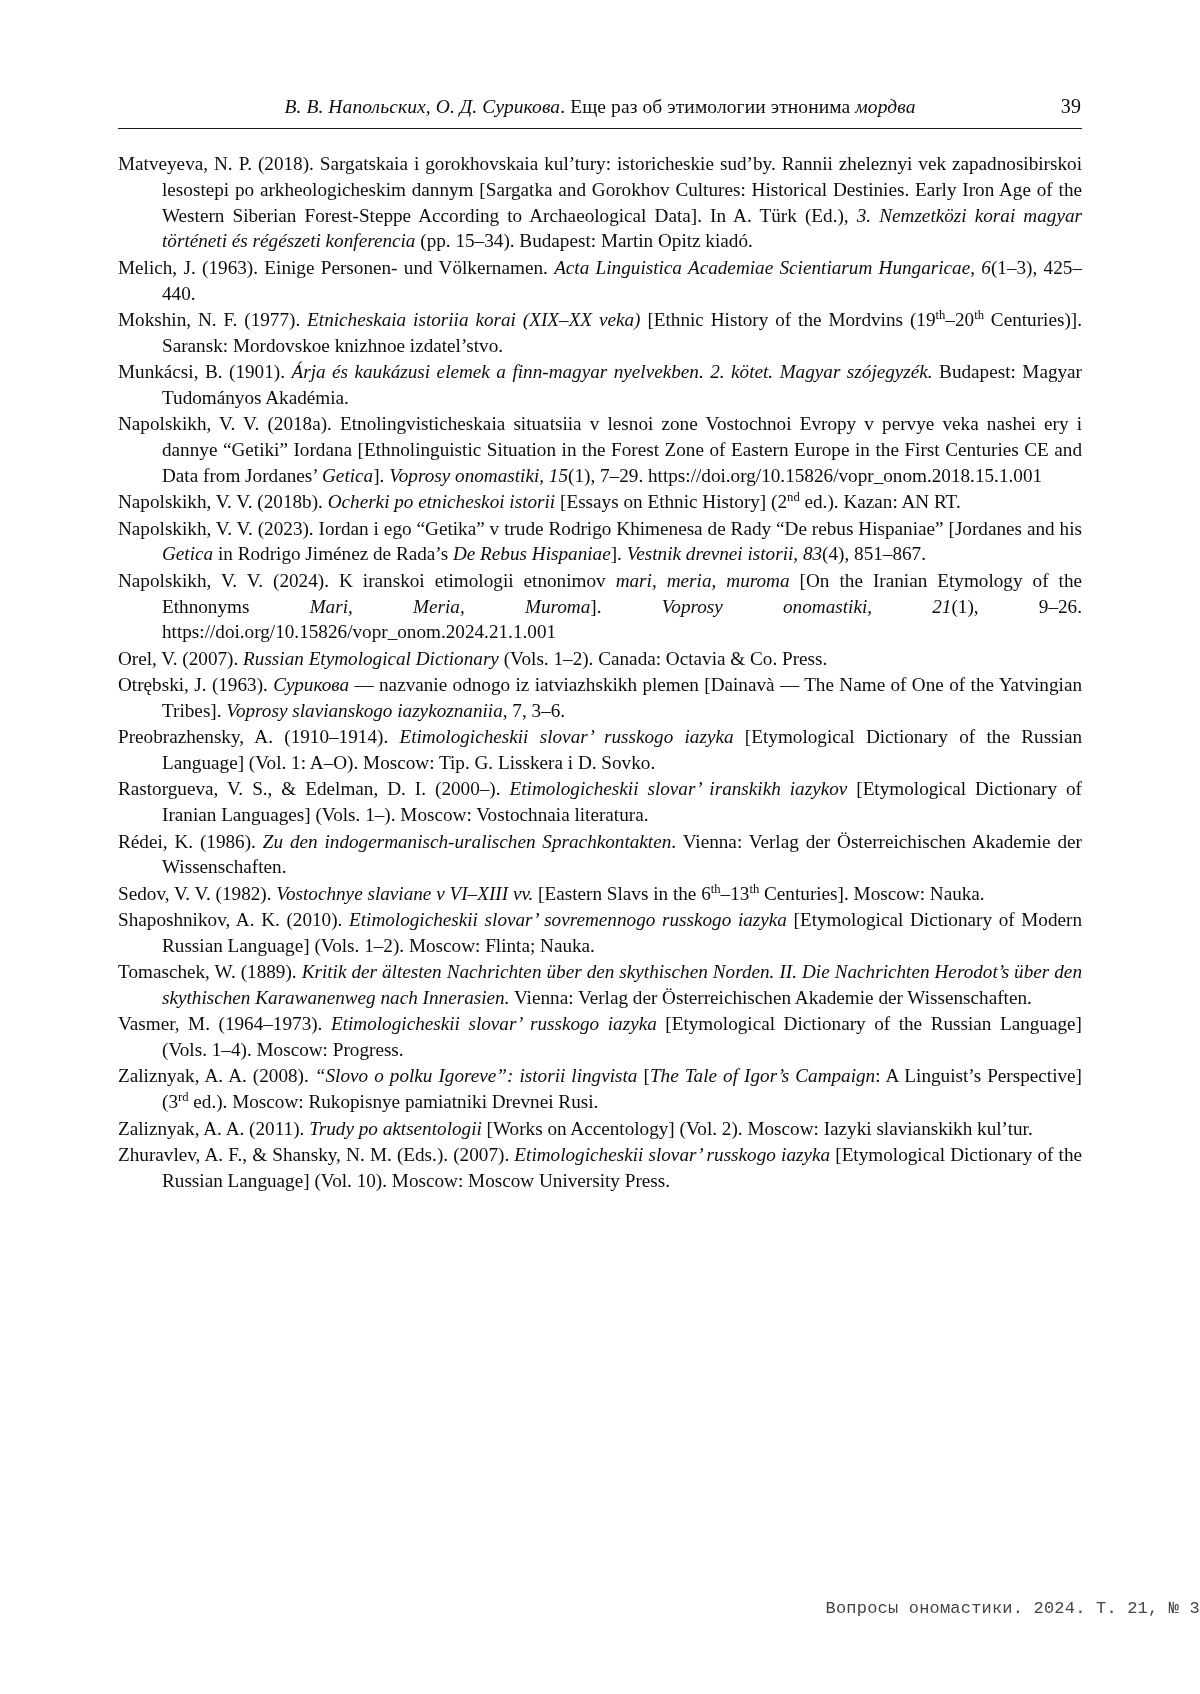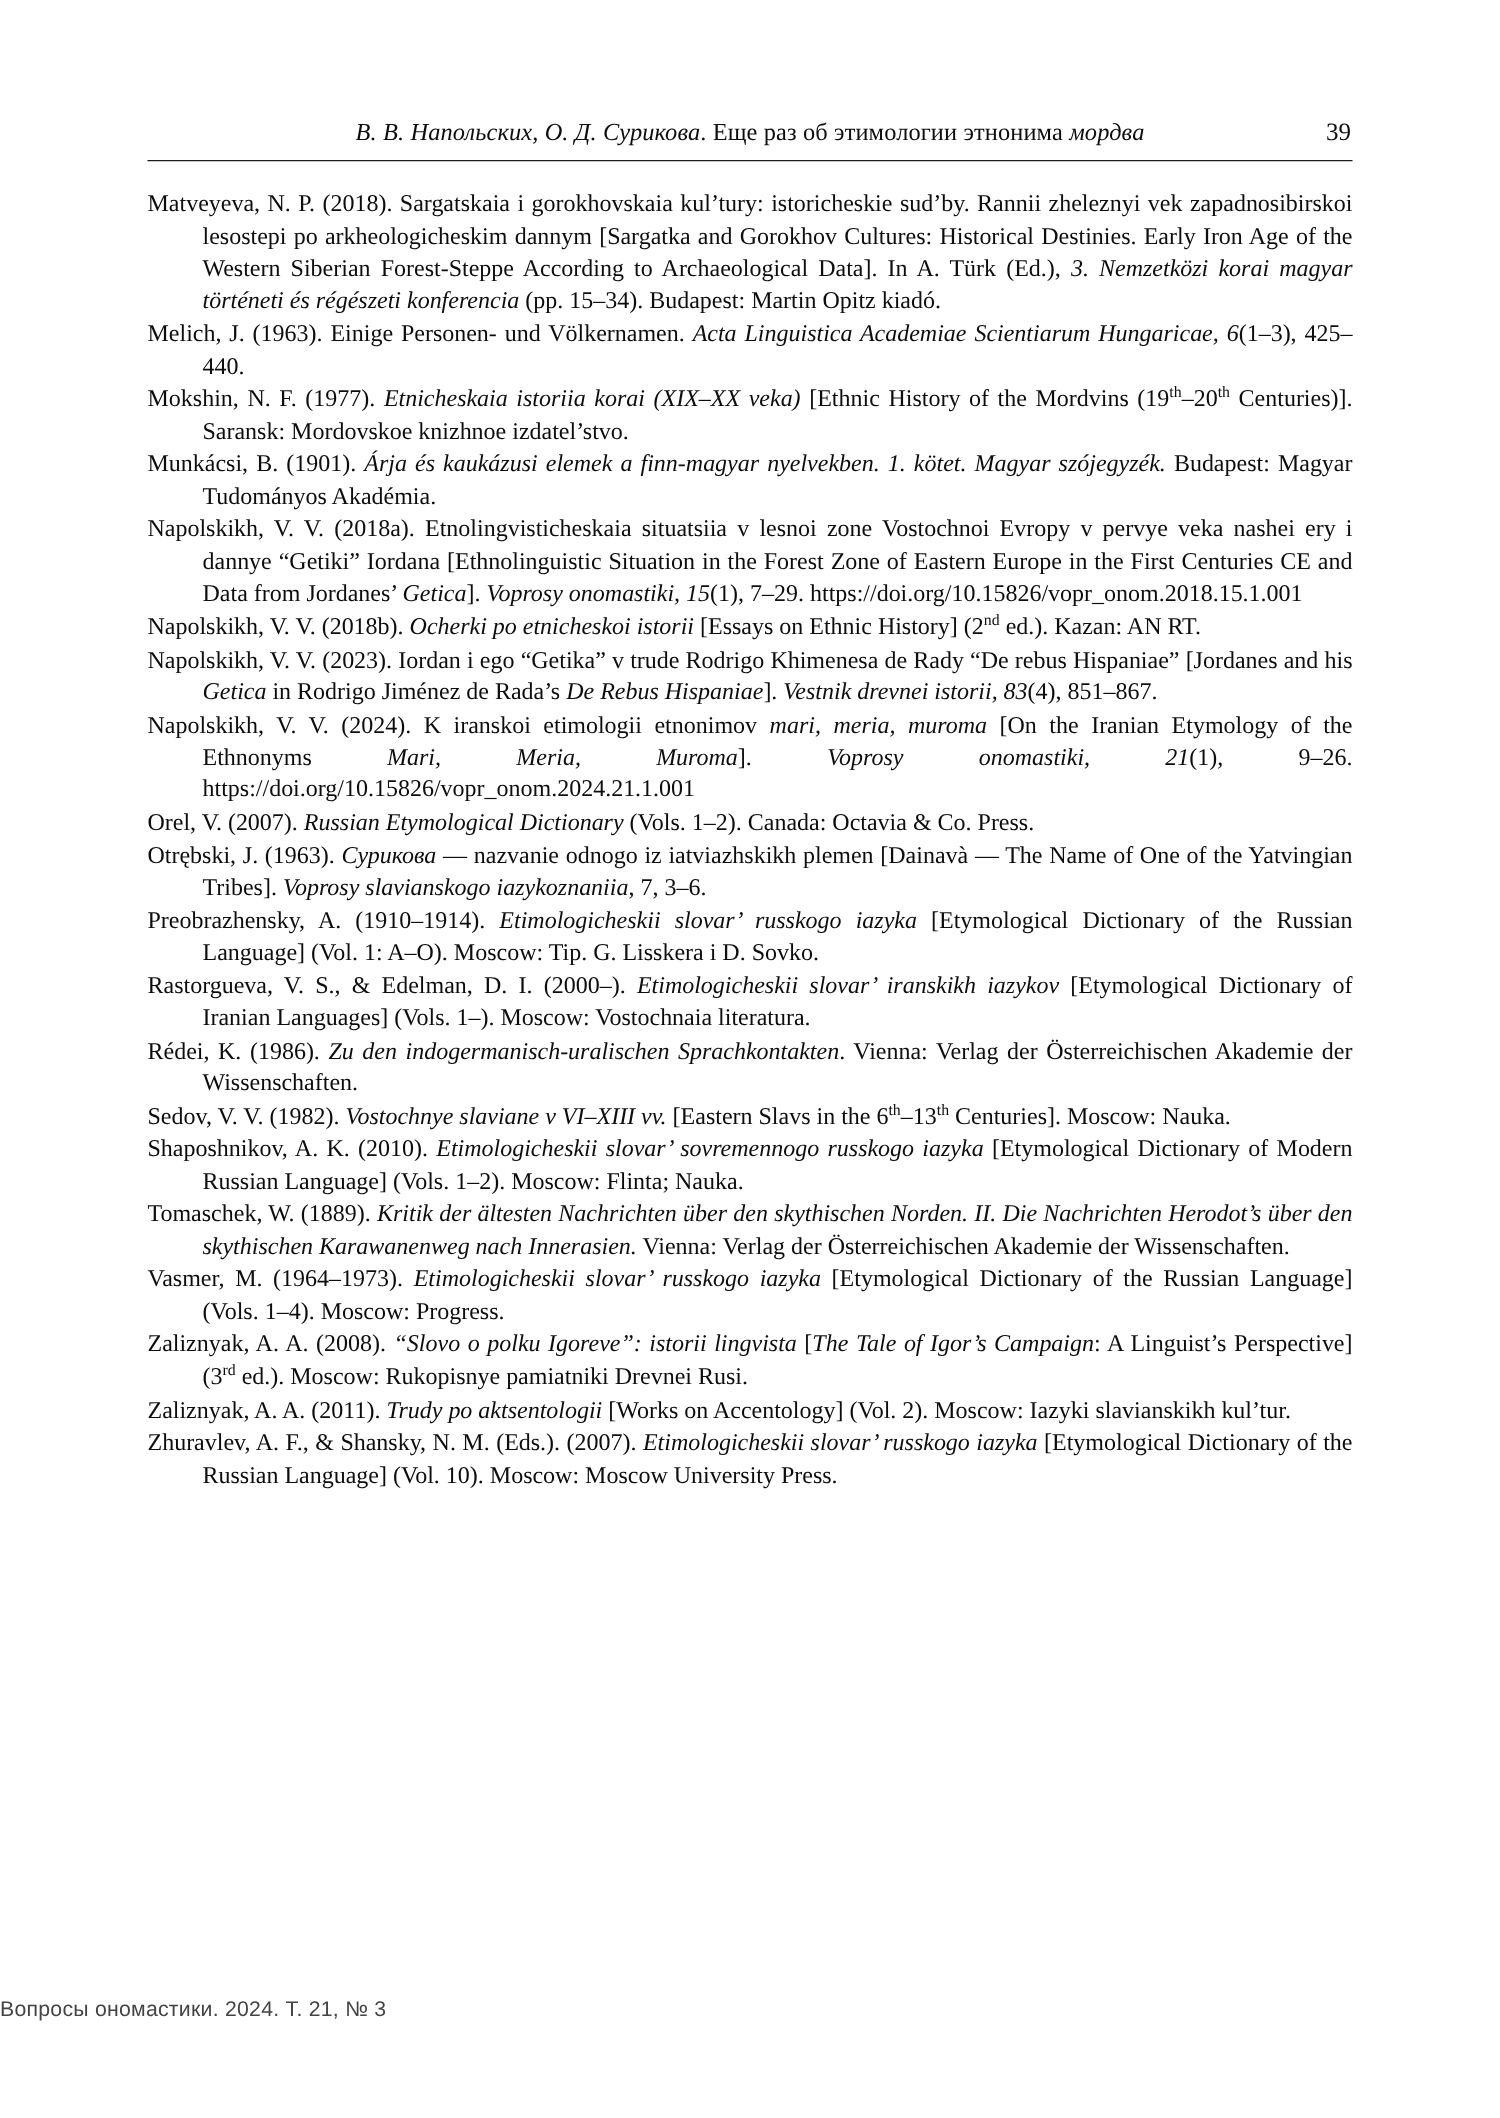--- a/index.html
+++ b/index.html
@@ -69,22 +69,22 @@
     font-size: 0.66em;
     vertical-align: super;
     line-height: 0;
   }
   
   .footer {
     position: absolute;
     left: 0;
     right: 0;
     bottom: 76px;
-    text-align: left;
-    font-family: Liberation Sans, sans-serif;
+    text-align: right;
+    font-family: Liberation Mono, monospace;
     font-size: 17px;
     color: #444444;
     letter-spacing: 0.2px;
   }
 </style>
 </head>
 <body>
 
 <div class="page">
 
@@ -92,21 +92,21 @@
     <div class="rh-text"><span class="it">В. В. Напольских, О. Д. Сурикова</span><span>. Еще раз об этимологии этнонима </span><span class="it">мордва</span></div>
     <div class="pageno">39</div>
   </div>
 
   <hr class="rule">
 
   <div class="reflist" id="reference-list">
       <p class="ref">Matveyeva, N. P. (2018). Sargatskaia i gorokhovskaia kul’tury: istoricheskie sud’by. Rannii zheleznyi vek zapadnosibirskoi lesostepi po arkheologicheskim dannym [Sargatka and Gorokhov Cultures: Historical Destinies. Early Iron Age of the Western Siberian Forest-Steppe According to Archaeological Data]. In A. Türk (Ed.), <i>3. Nemzetközi korai magyar történeti és régészeti konferencia</i> (pp. 15–34). Budapest: Martin Opitz kiadó.</p>
       <p class="ref">Melich, J. (1963). Einige Personen- und Völkernamen. <i>Acta Linguistica Academiae Scientiarum Hungaricae, 6</i>(1–3), 425–440.</p>
       <p class="ref">Mokshin, N. F. (1977). <i>Etnicheskaia istoriia korai (XIX–XX veka)</i> [Ethnic History of the Mordvins (19<sup>th</sup>–20<sup>th</sup> Centuries)]. Saransk: Mordovskoe knizhnoe izdatel’stvo.</p>
-      <p class="ref">Munkácsi, B. (1901). <i>Árja és kaukázusi elemek a finn-magyar nyelvekben. 1. kötet. Magyar szójegyzék.</i> Budapest: Magyar Tudományos Akadémia.</p>
+      <p class="ref">Munkácsi, B. (1901). <i>Árja és kaukázusi elemek a finn-magyar nyelvekben. 2. kötet. Magyar szójegyzék.</i> Budapest: Magyar Tudományos Akadémia.</p>
       <p class="ref">Napolskikh, V. V. (2018a). Etnolingvisticheskaia situatsiia v lesnoi zone Vostochnoi Evropy v pervye veka nashei ery i dannye “Getiki” Iordana [Ethnolinguistic Situation in the Forest Zone of Eastern Europe in the First Centuries CE and Data from Jordanes’ <i>Getica</i>]. <i>Voprosy onomastiki, 15</i>(1), 7–29. https://doi.org/10.15826/vopr_onom.2018.15.1.001</p>
       <p class="ref">Napolskikh, V. V. (2018b). <i>Ocherki po etnicheskoi istorii</i> [Essays on Ethnic History] (2<sup>nd</sup> ed.). Kazan: AN RT.</p>
       <p class="ref">Napolskikh, V. V. (2023). Iordan i ego “Getika” v trude Rodrigo Khimenesa de Rady “De rebus Hispaniae” [Jordanes and his <i>Getica</i> in Rodrigo Jiménez de Rada’s <i>De Rebus Hispaniae</i>]. <i>Vestnik drevnei istorii, 83</i>(4), 851–867.</p>
       <p class="ref">Napolskikh, V. V. (2024). K iranskoi etimologii etnonimov <i>mari, meria, muroma</i> [On the Iranian Etymology of the Ethnonyms <i>Mari, Meria, Muroma</i>]. <i>Voprosy onomastiki, 21</i>(1), 9–26. https://doi.org/10.15826/vopr_onom.2024.21.1.001</p>
       <p class="ref">Orel, V. (2007). <i>Russian Etymological Dictionary</i> (Vols. 1–2). Canada: Octavia &amp; Co. Press.</p>
       <p class="ref">Otrębski, J. (1963). <i>Сурикова</i> — nazvanie odnogo iz iatviazhskikh plemen [Dainavà — The Name of One of the Yatvingian Tribes]. <i>Voprosy slavianskogo iazykoznaniia</i>, 7, 3–6.</p>
       <p class="ref">Preobrazhensky, A. (1910–1914). <i>Etimologicheskii slovar’ russkogo iazyka</i> [Etymological Dictionary of the Russian Language] (Vol. 1: A–O). Moscow: Tip. G. Lisskera i D. Sovko.</p>
       <p class="ref">Rastorgueva, V. S., &amp; Edelman, D. I. (2000–). <i>Etimologicheskii slovar’ iranskikh iazykov</i> [Etymological Dictionary of Iranian Languages] (Vols. 1–). Moscow: Vostochnaia literatura.</p>
       <p class="ref">Rédei, K. (1986). <i>Zu den indogermanisch-uralischen Sprachkontakten</i>. Vienna: Verlag der Österreichischen Akademie der Wissenschaften.</p>
       <p class="ref">Sedov, V. V. (1982). <i>Vostochnye slaviane v VI–XIII vv.</i> [Eastern Slavs in the 6<sup>th</sup>–13<sup>th</sup> Centuries]. Moscow: Nauka.</p>

